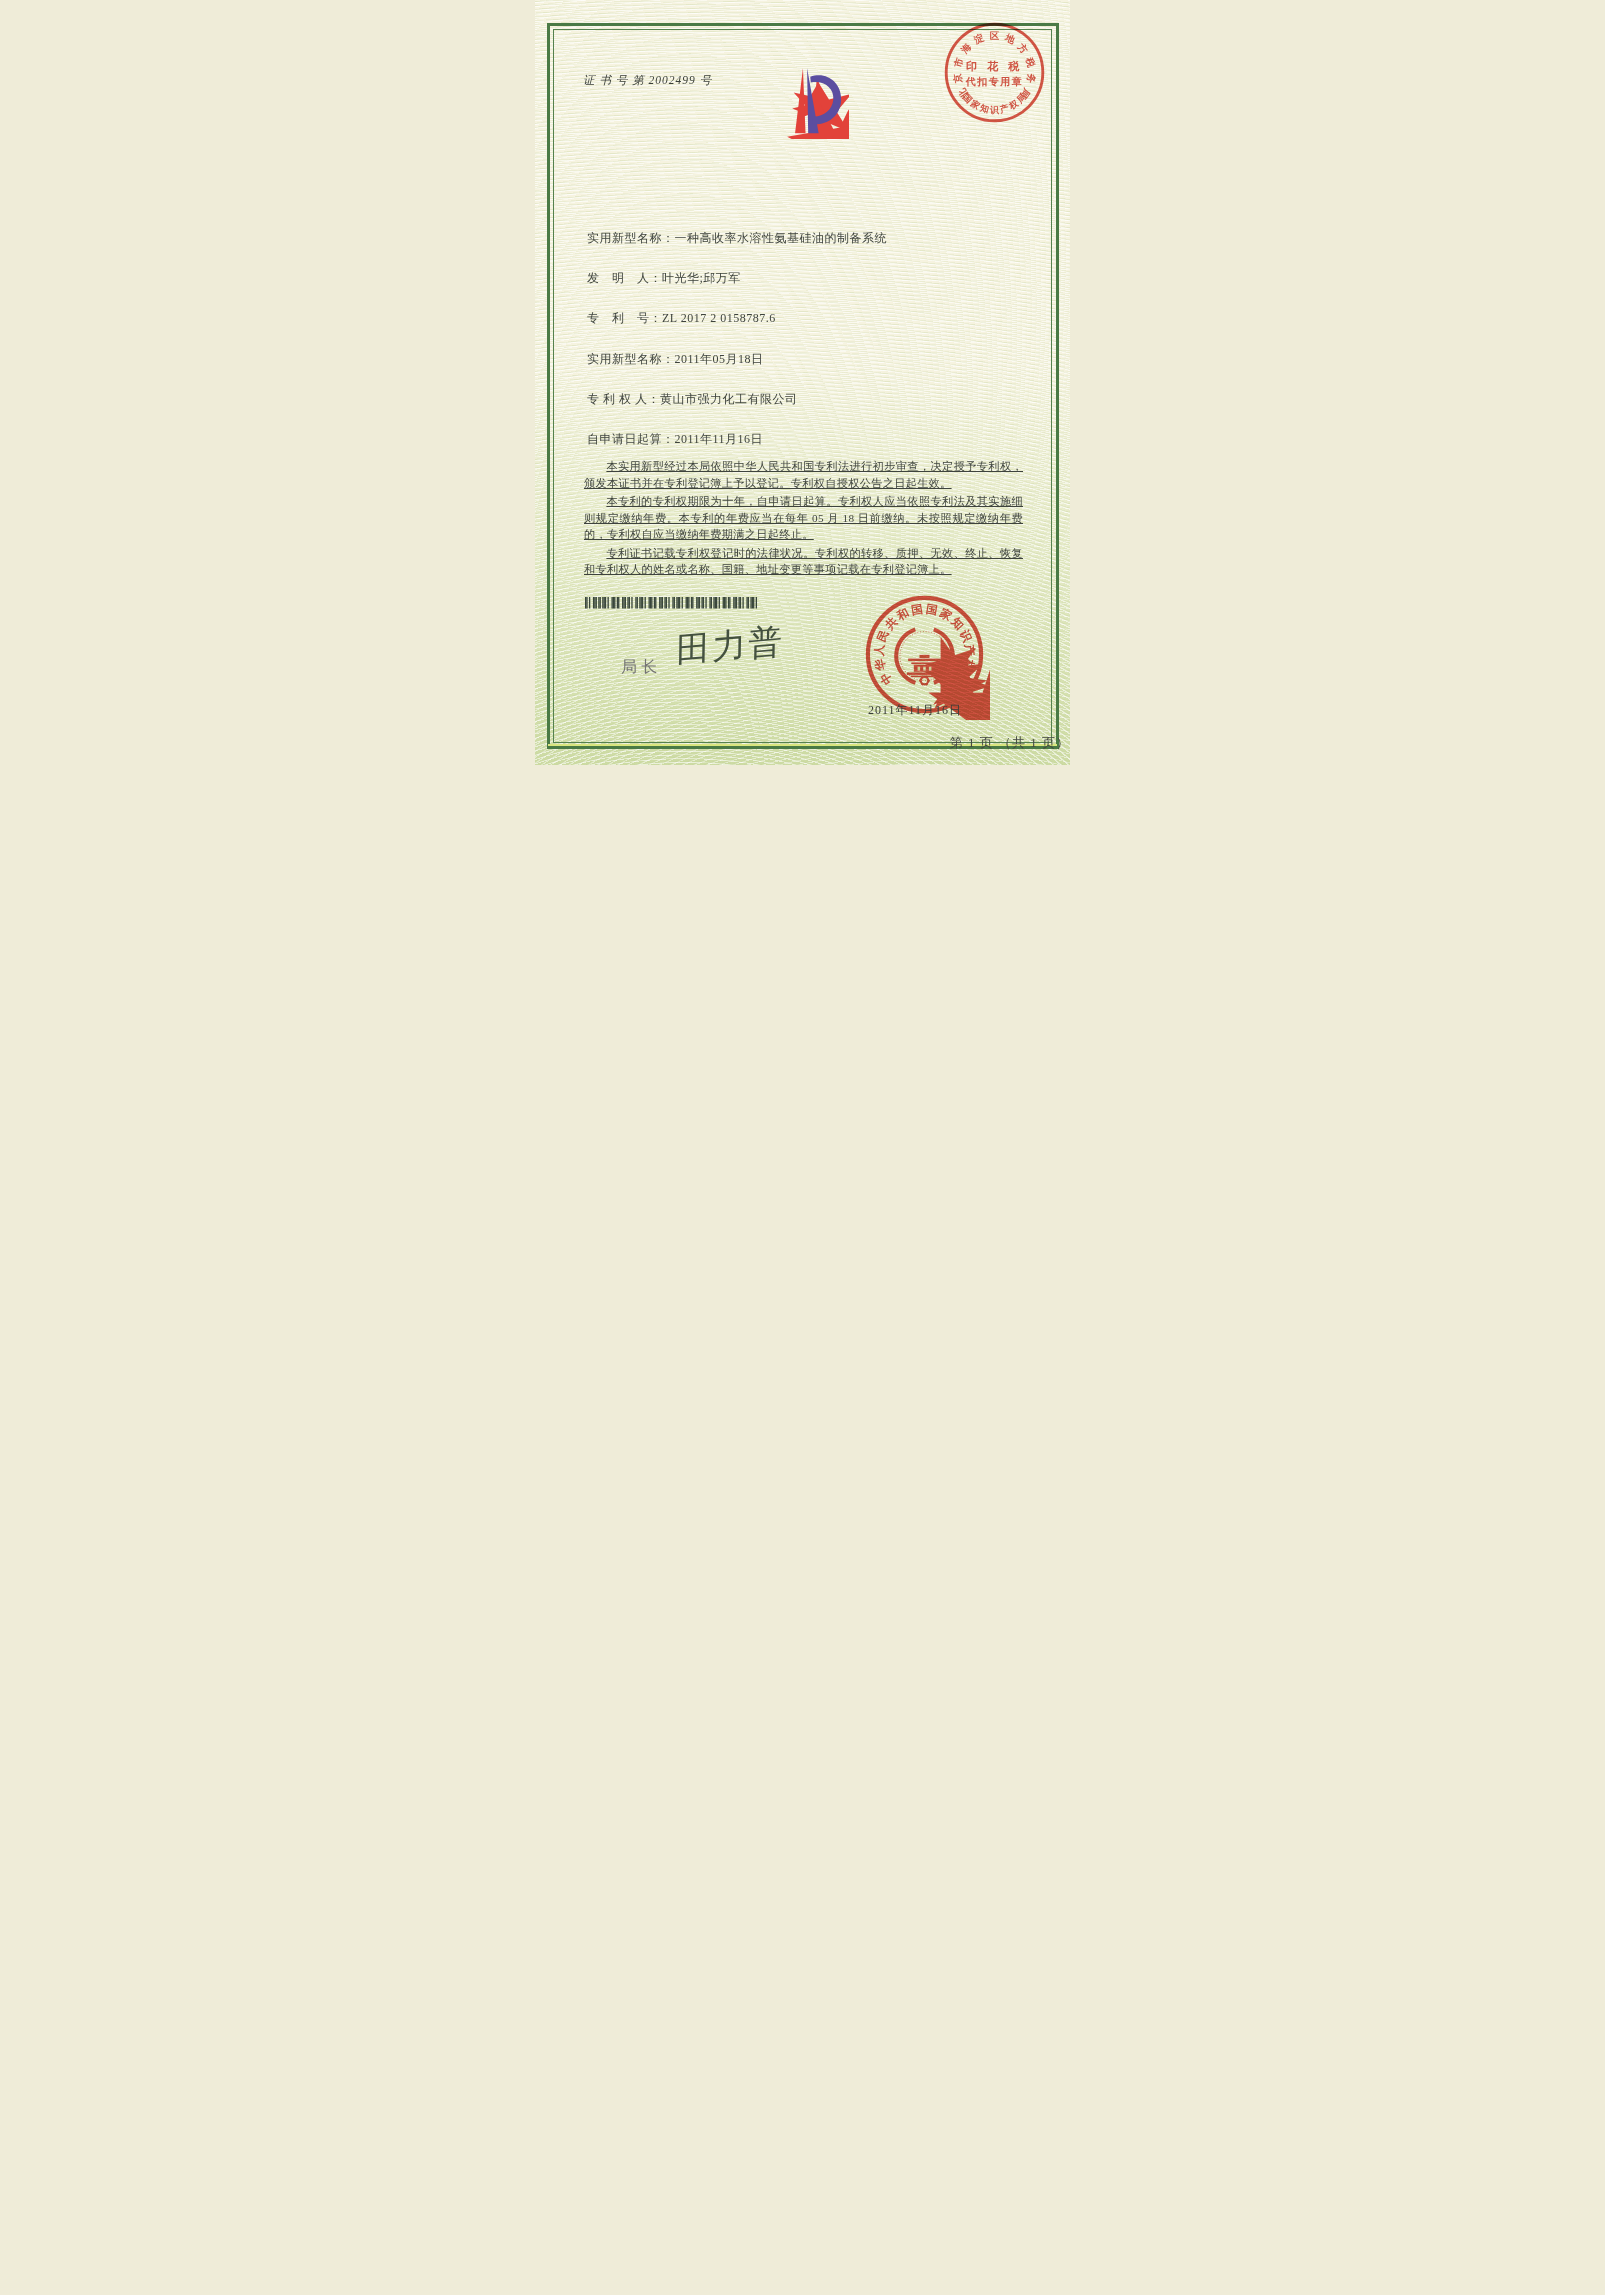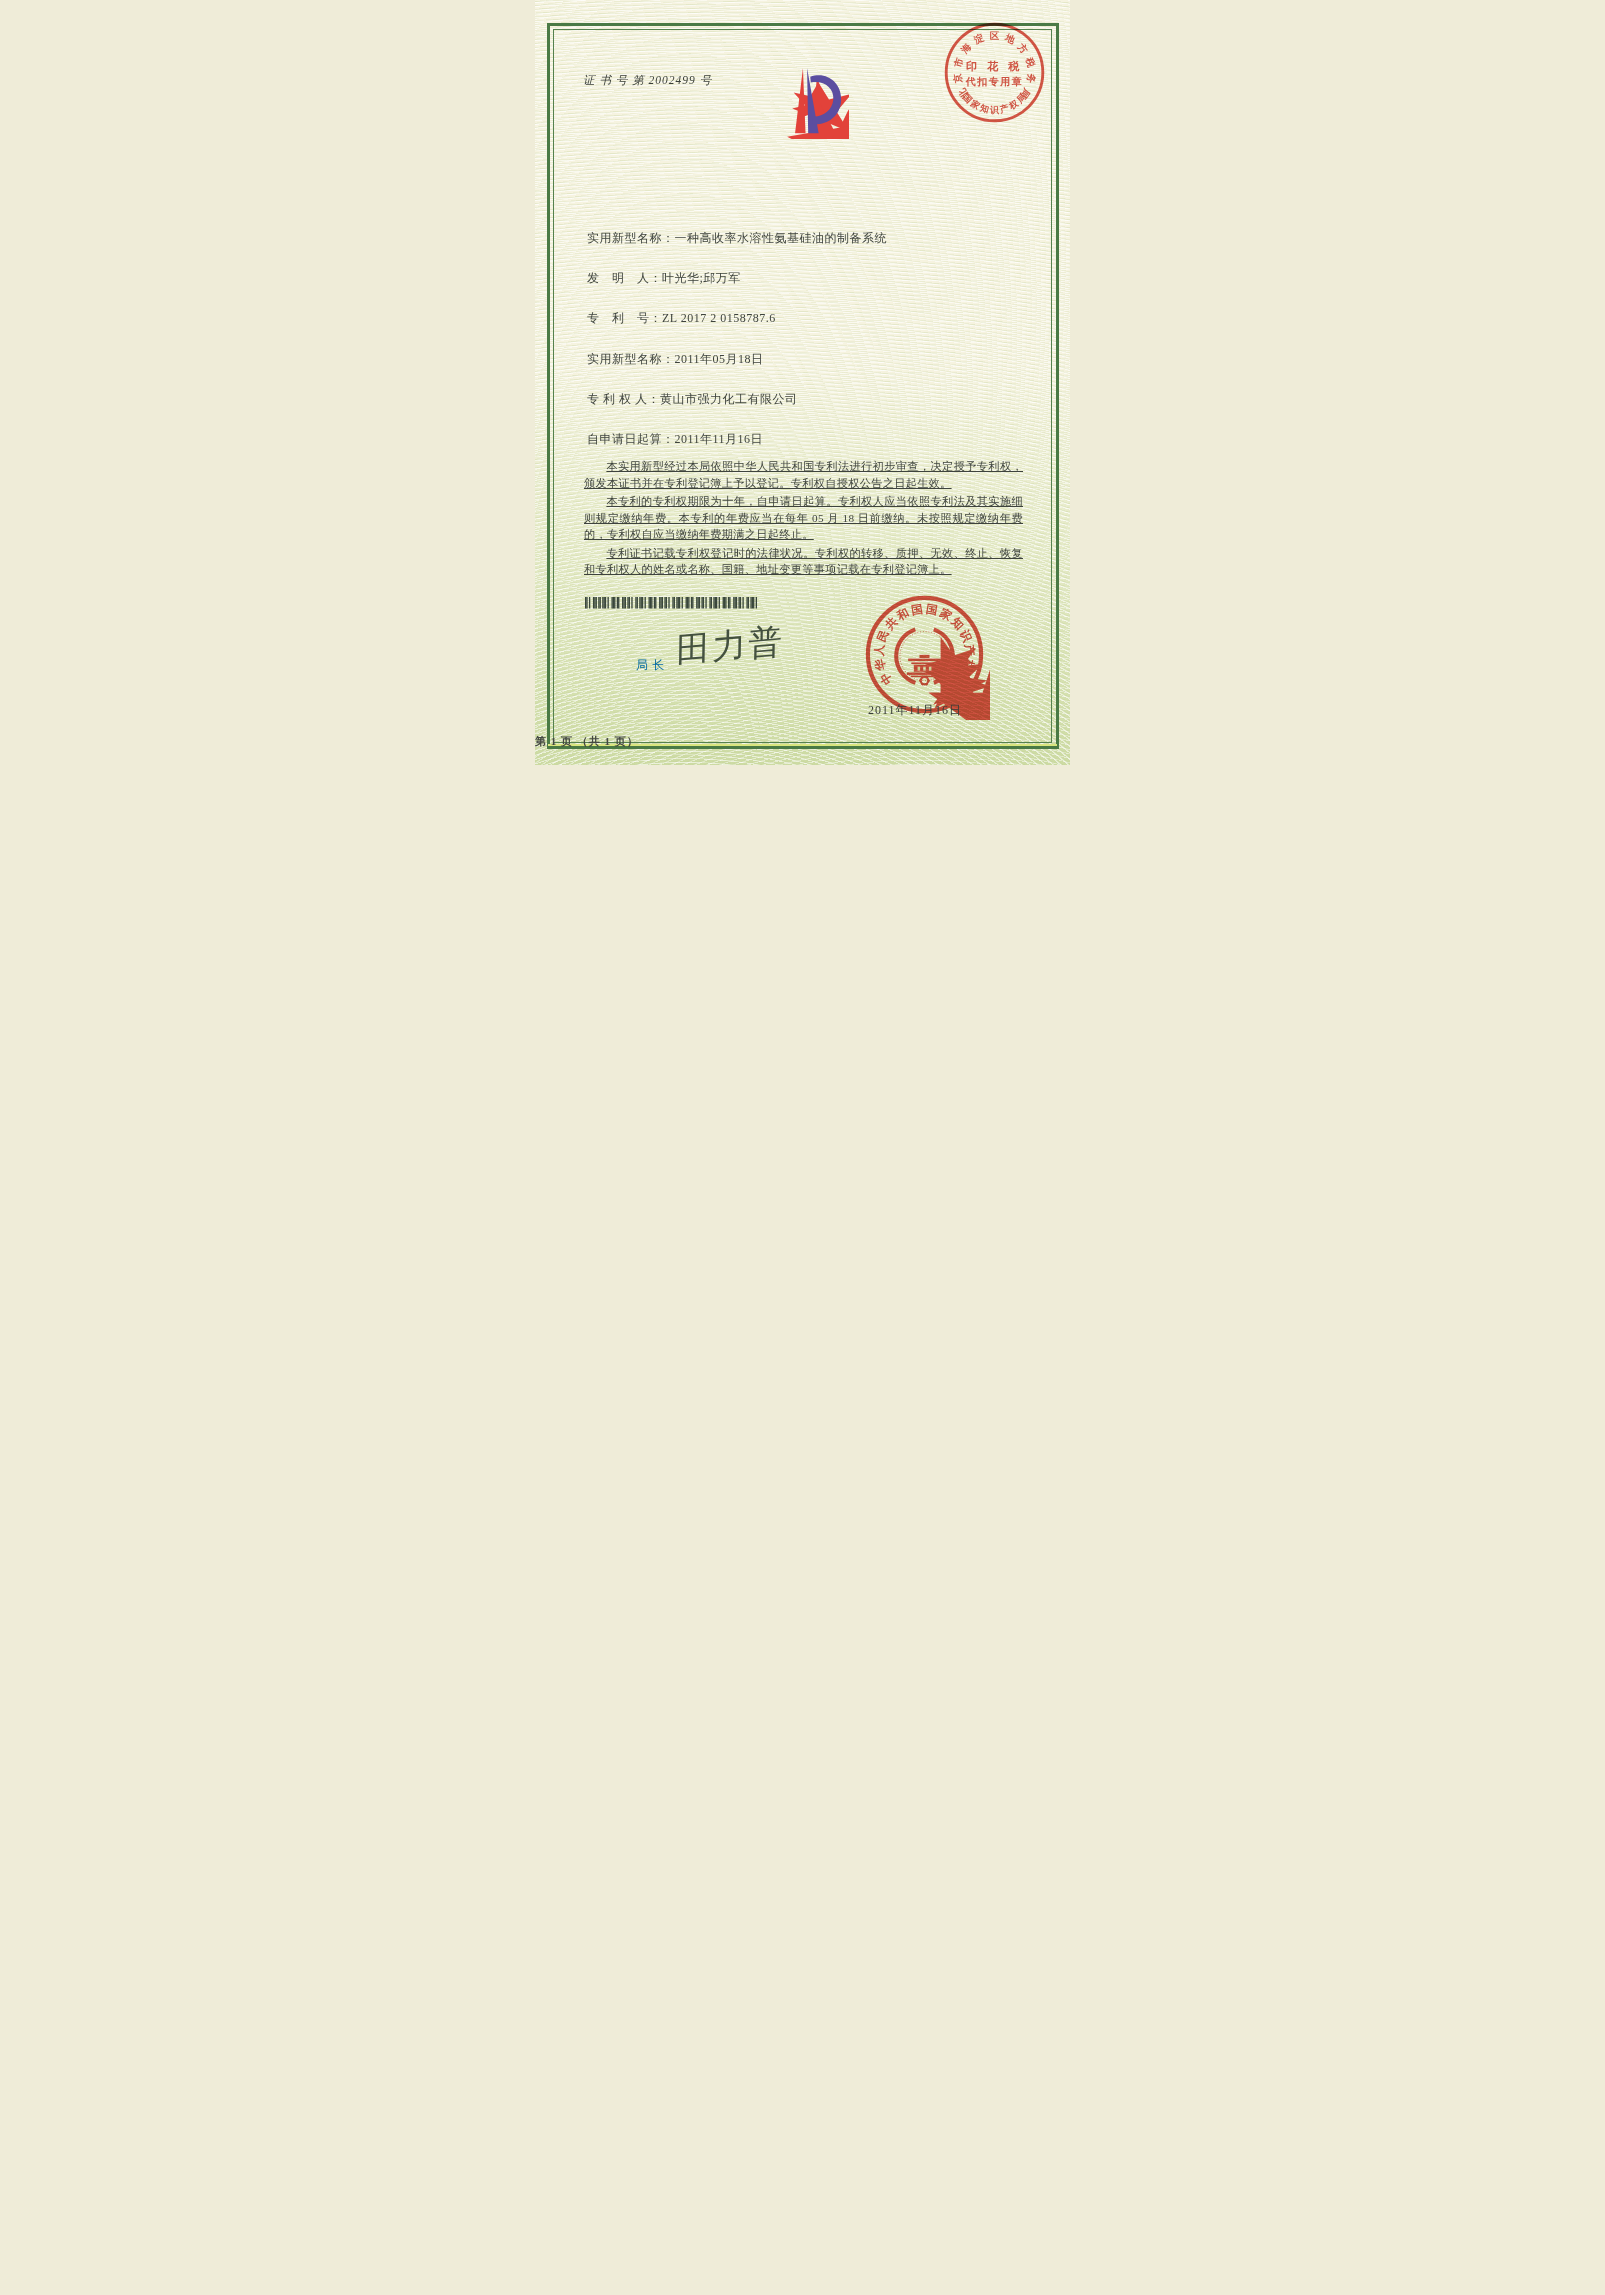--- a/index.html
+++ b/index.html
@@ -20,26 +20,26 @@
   .frame-accent{position:absolute;left:13px;right:13px;bottom:19.3px;height:1.6px;background:#d9e57f;}
   .cert-no{position:absolute;left:48px;top:73px;font-size:11.5px;letter-spacing:1px;color:#3a3f39;font-style:italic;}
   .logo{position:absolute;left:225px;top:63px;width:89px;height:76px;}
   .tax-stamp{position:absolute;left:407px;top:20px;width:105px;height:105px;mix-blend-mode:multiply;opacity:.92;}
   .title{position:absolute;left:0;top:159px;width:100%;text-align:center;
     font-size:24.6px;font-weight:bold;letter-spacing:7.3px;color:#333d35;}
   .row{position:absolute;left:52px;font-size:12px;letter-spacing:0.5px;color:#3e433d;white-space:nowrap;}
   .paras{position:absolute;left:49px;top:458px;width:439px;text-align:justify;text-decoration:underline;}
   .paras p{margin:0 0 1.6px 0;font-size:11.2px;line-height:16.7px;text-indent:2em;letter-spacing:0.3px;color:#3f443e;}
   .barcode{position:absolute;left:50px;top:597px;width:172px;height:11.5px;}
-  .director{position:absolute;left:86px;top:657px;font-size:12px;letter-spacing:4.2px;color:#0369a1;margin-left:15px;}
+  .director{position:absolute;left:86px;top:657px;font-size:16px;letter-spacing:4.2px;color:#737373;}
   .signature{position:absolute;left:141px;top:623px;font-size:34px;color:#44513f;
     transform:rotate(-5deg) skewX(-6deg);letter-spacing:2.1px;}
   .seal{position:absolute;left:324px;top:589px;width:131px;height:131px;mix-blend-mode:multiply;opacity:.93;z-index:4;}
   .issue-date{position:absolute;left:333px;top:702px;font-size:12px;letter-spacing:1px;color:#393e39;z-index:5;}
-  .footer{position:absolute;left:0;top:734px;width:100%;text-align:left;font-size:11px;letter-spacing:1px;color:#444842;font-weight:bold;}
+  .footer{position:absolute;left:0;top:734px;width:100%;text-align:right;font-size:13px;letter-spacing:1px;color:#444842;}
 </style>
 </head>
 <body>
 
 <div class="page">
   <div class="waves"></div>
   <div class="frame-outer"></div>
   <div class="frame-inner"></div>
   <div class="frame-accent"></div>
 

